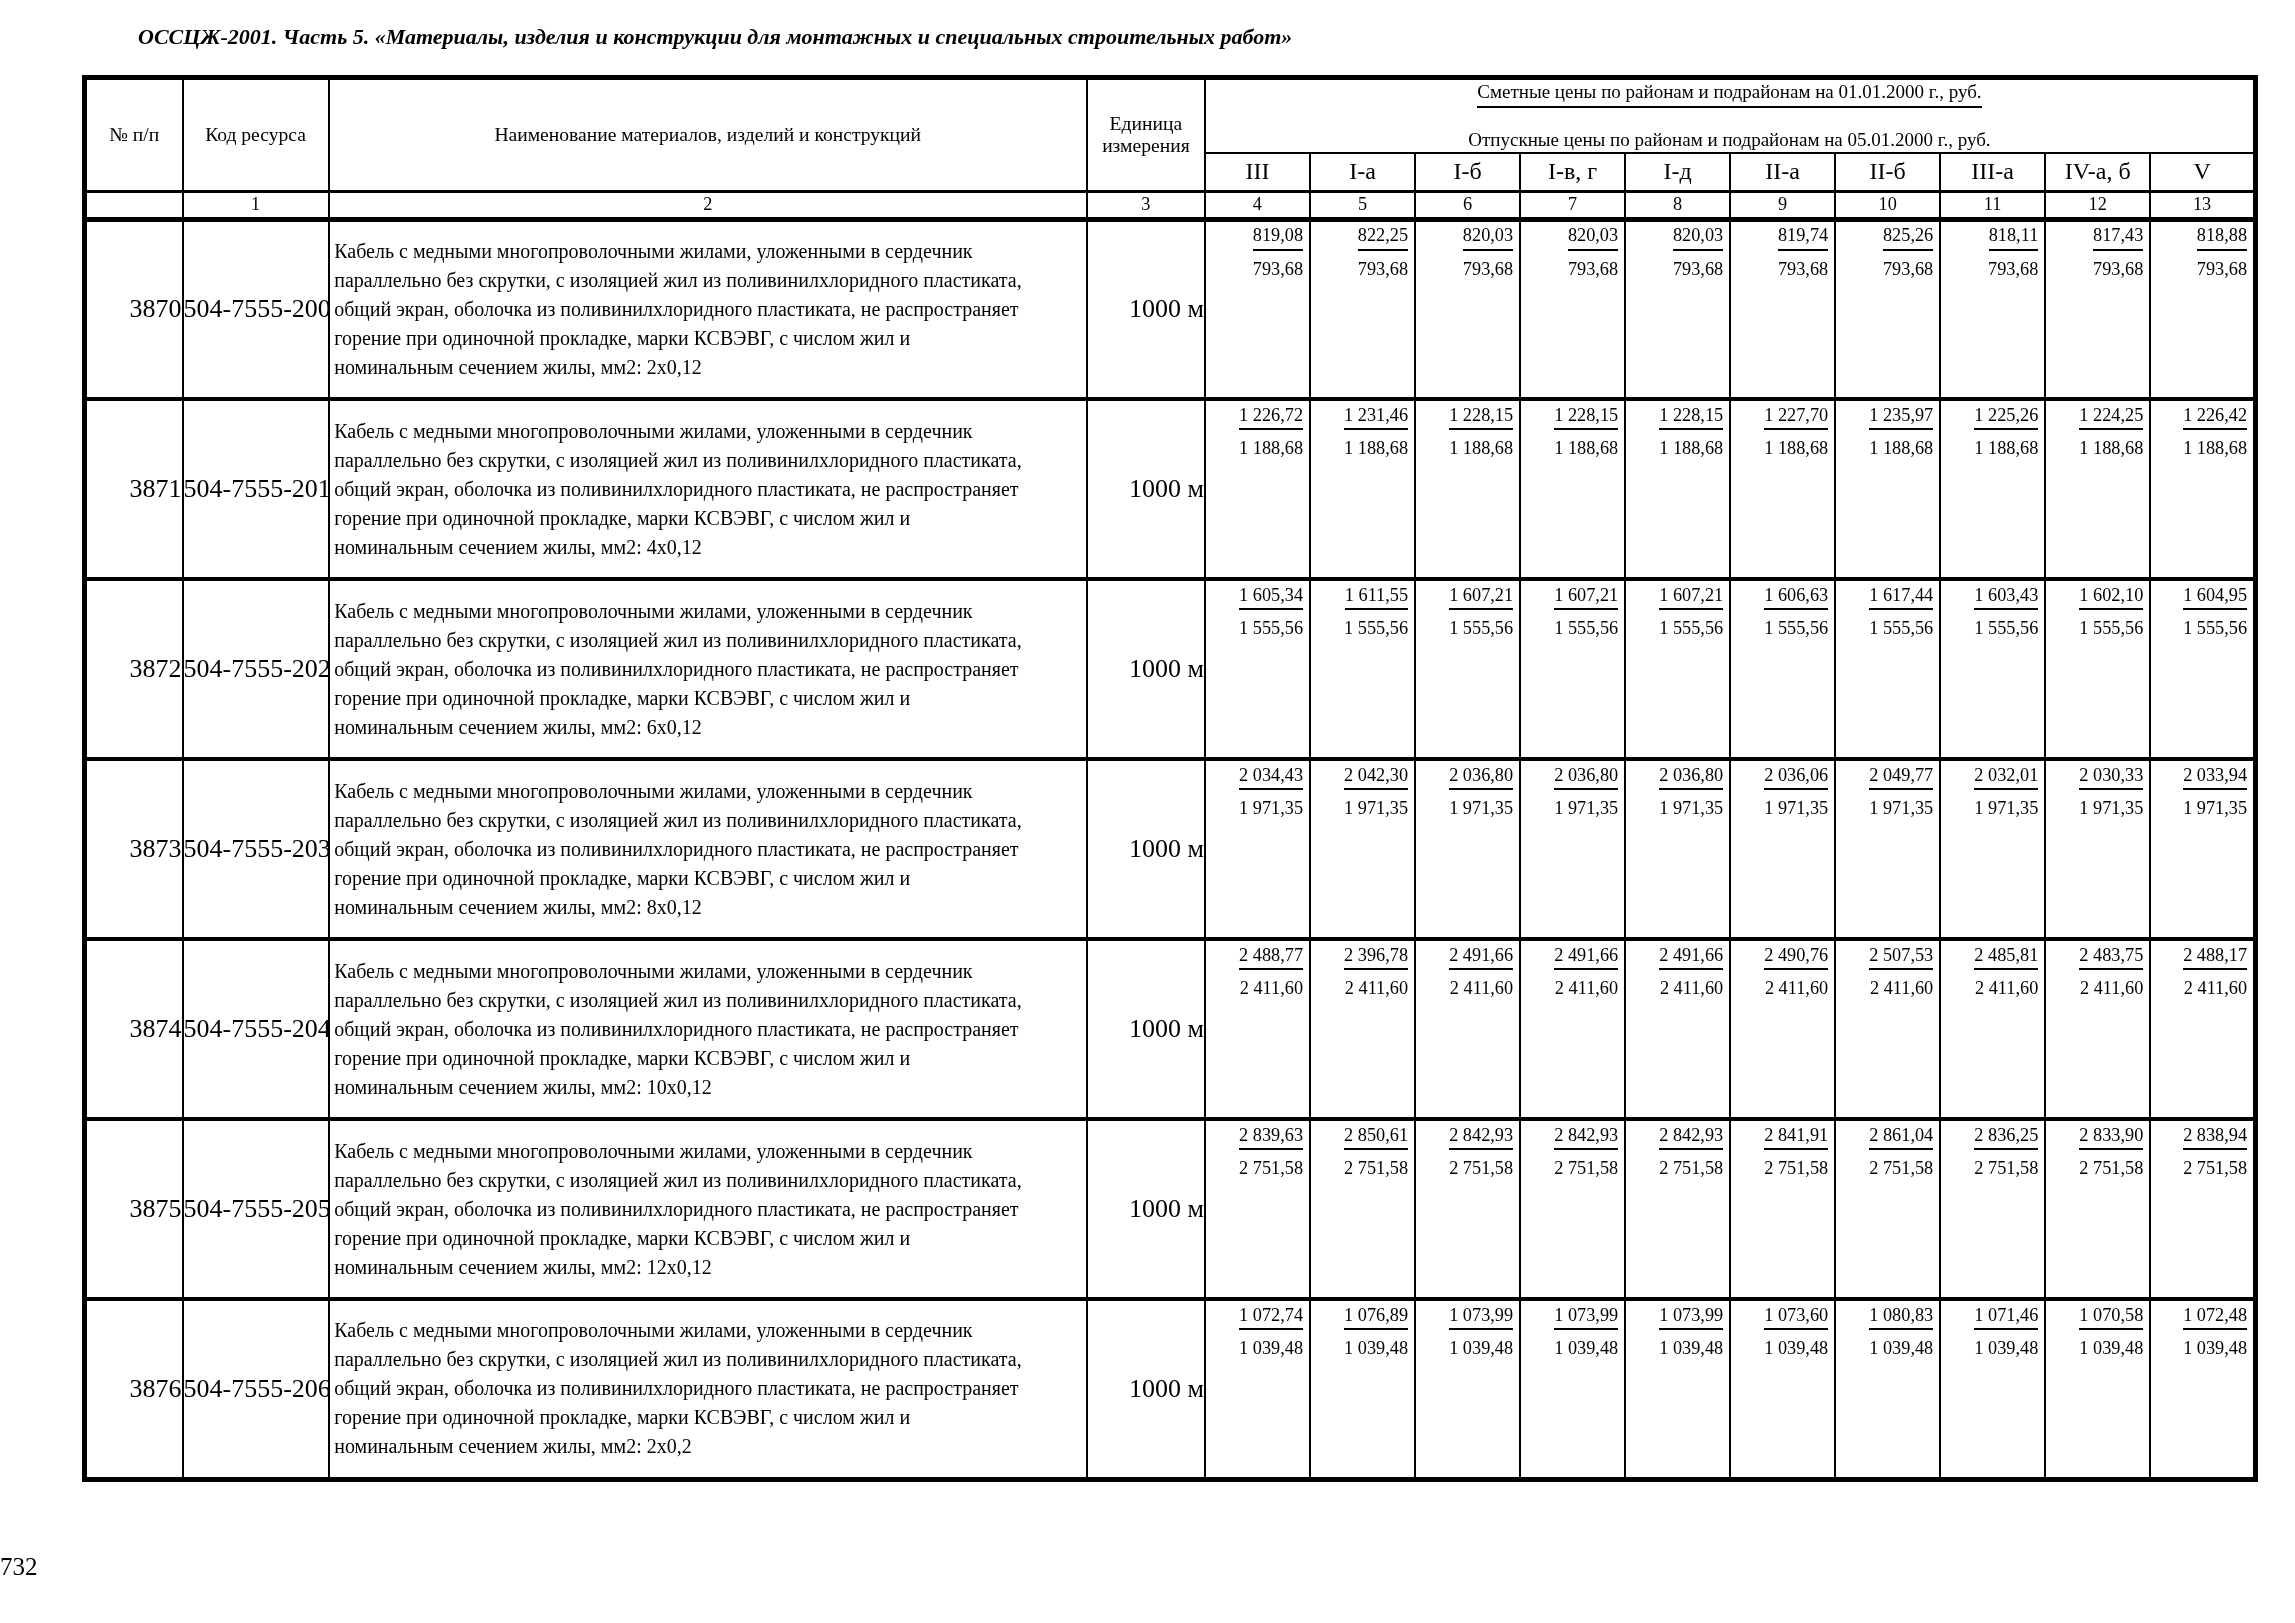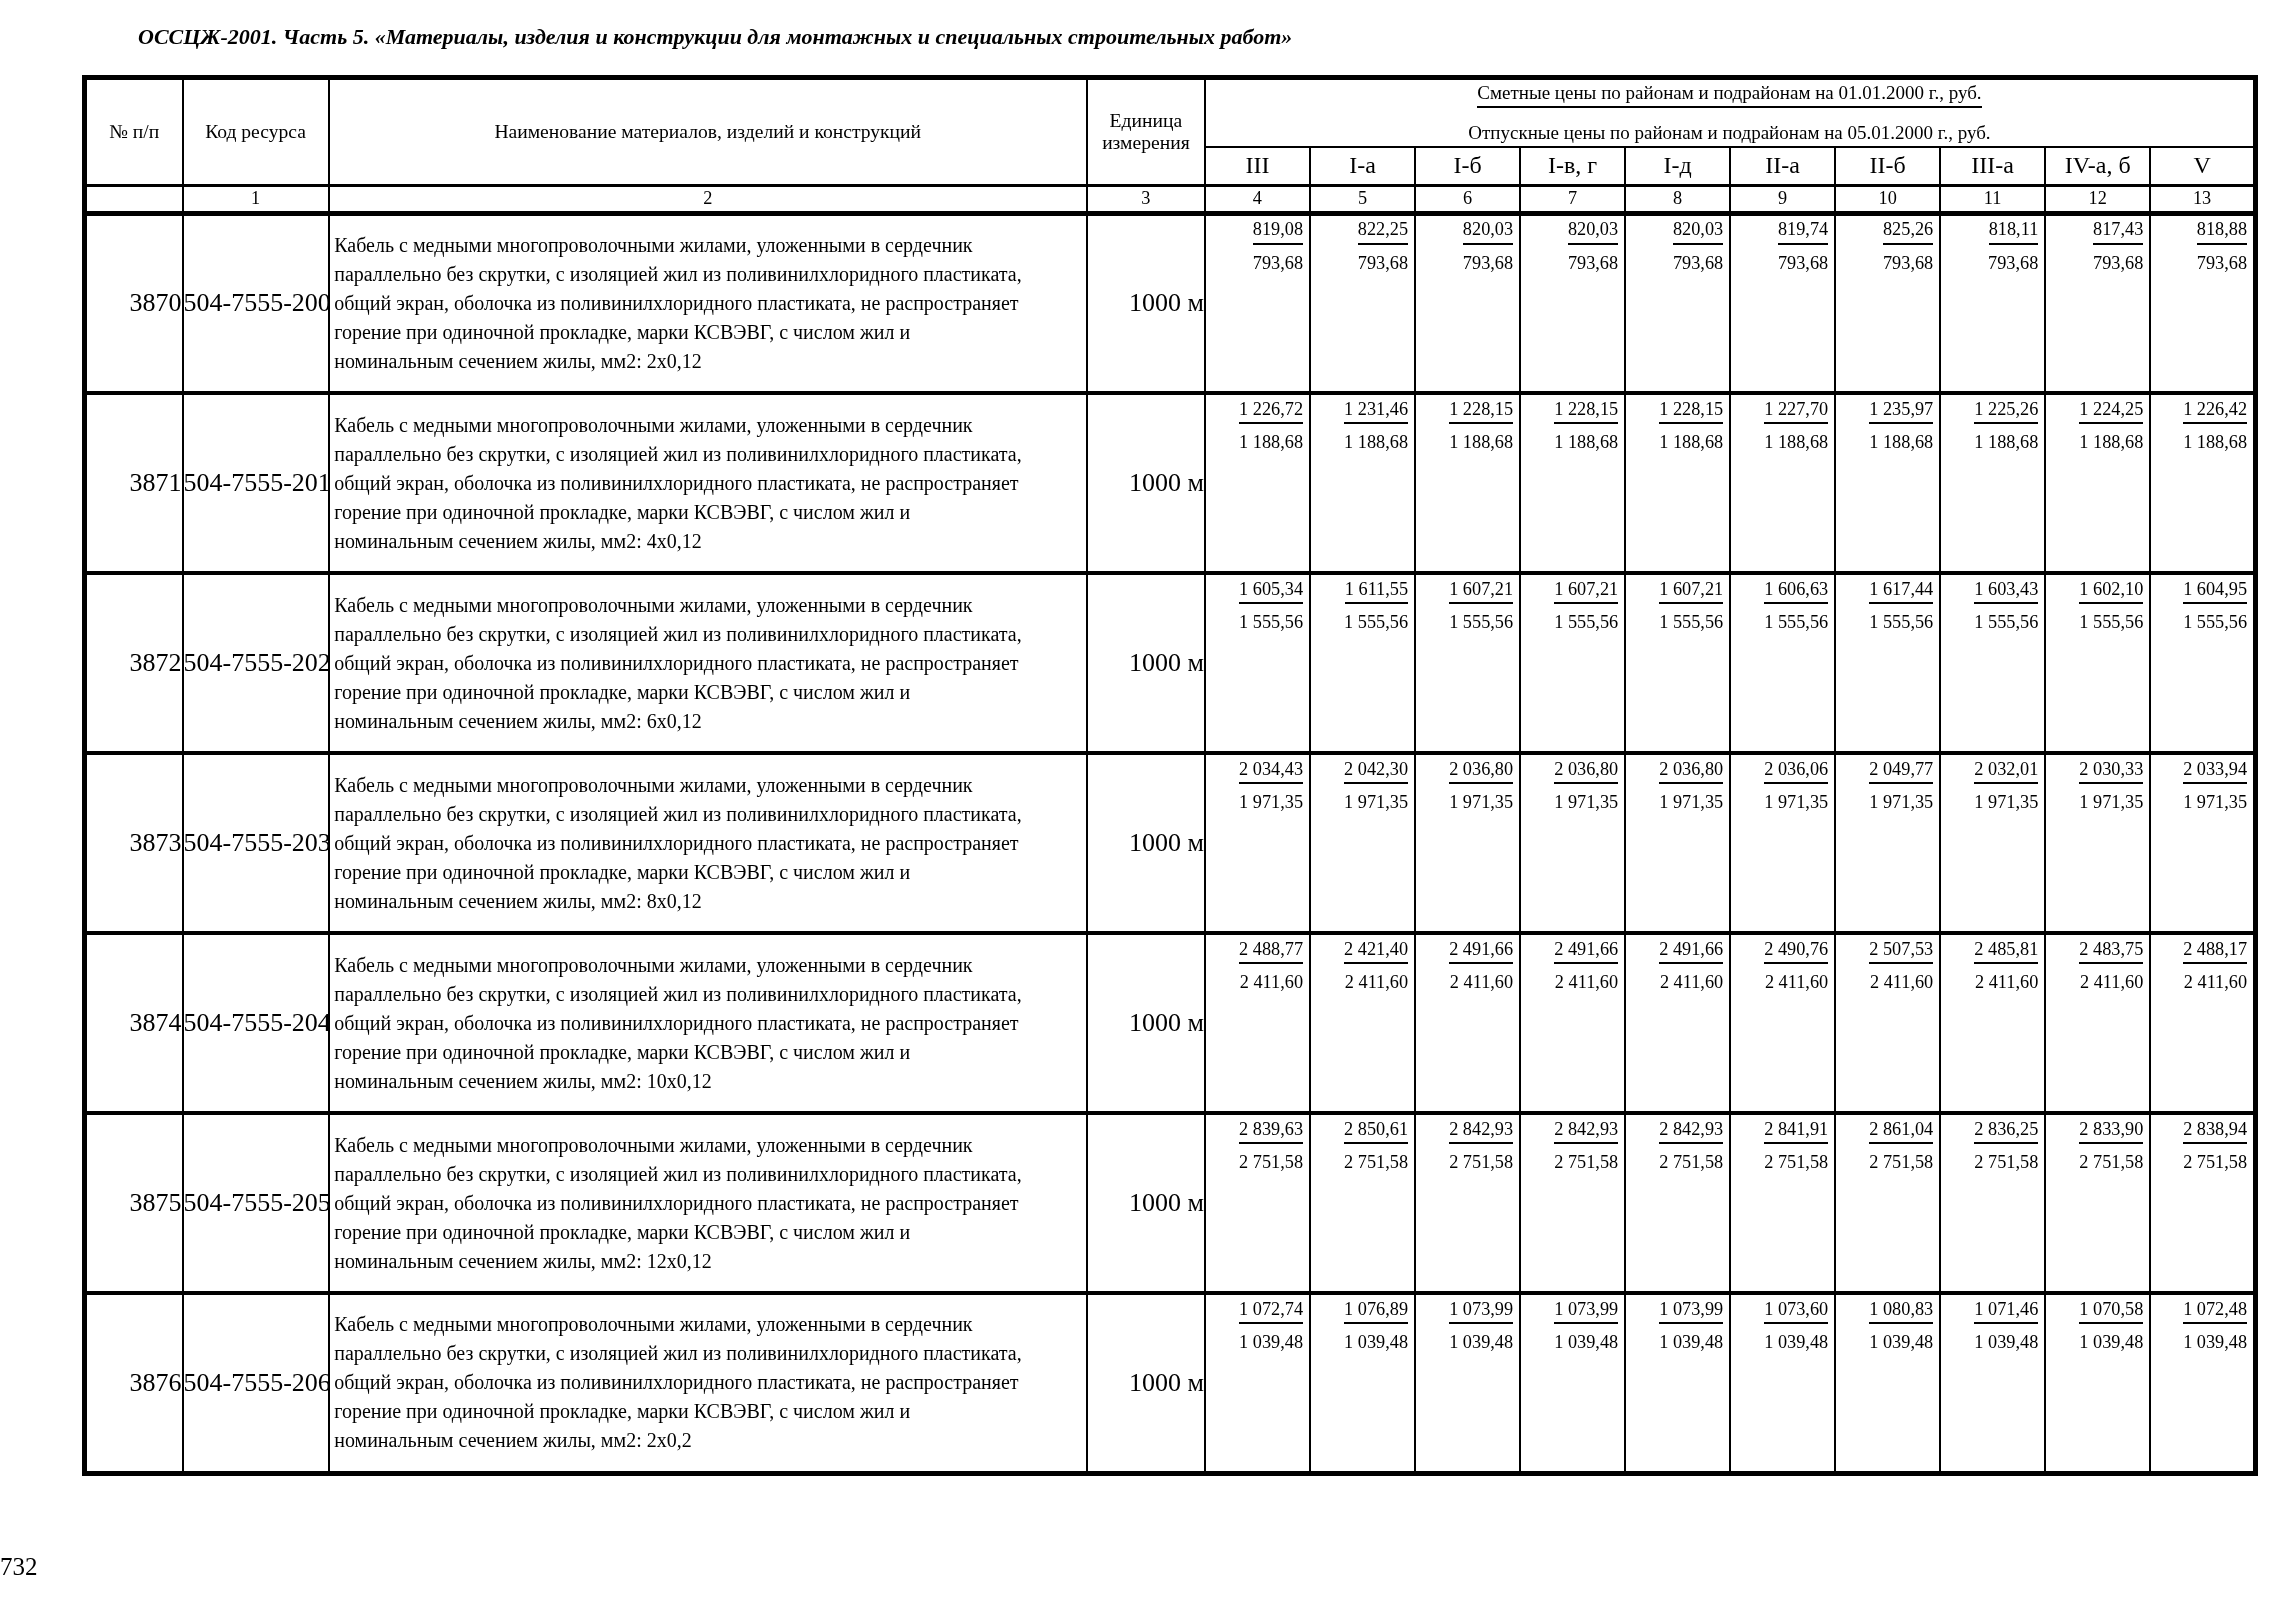--- a/index.html
+++ b/index.html
@@ -33,21 +33,21 @@
     font-weight: normal;
     overflow: hidden;
   }
   thead tr.main-header-row { height: 69px; }
   thead tr.district-row { height: 39px; }
   thead tr.numbering-row { height: 27.5px; }
   tbody tr.data-row { height: 180px; }
 
   thead th { text-align: center; vertical-align: middle; font-size: 19.6px; }
   th.price-head { vertical-align: middle; }
-  .price-head-inner { display: flex; flex-direction: column; align-items: center; gap: 13px; font-size: 19px; line-height: 1.25; }
+  .price-head-inner { display: flex; flex-direction: column; align-items: center; gap: 20px; font-size: 19px; line-height: 1.25; }
   .underlined-text { border-bottom: 2px solid #000; padding-bottom: 2px; }
   tr.district-row th { font-size: 24px; }
   tr.numbering-row th { font-size: 18.3px; border-top-width: 3.9px; border-bottom-width: 5.2px; }
 
   tbody td { border-top-width: 4.6px; }
   td.cell-num, td.cell-code, td.cell-unit {
     text-align: right; vertical-align: middle;
     font-size: 26px; white-space: nowrap;
   }
   td.cell-desc {
@@ -346,21 +346,21 @@
 параллельно без скрутки, с изоляцией жил из поливинилхлоридного пластиката,
 общий экран, оболочка из поливинилхлоридного пластиката, не распространяет
 горение при одиночной прокладке, марки КСВЭВГ, с числом жил и
 номинальным сечением жилы, мм2: 10х0,12</td>
         <td class="cell-unit">1000 м</td>
         <td class="cell-price">
           <div class="smet-value"><span>2 488,77</span></div>
           <div class="otp-value">2 411,60</div>
         </td>
         <td class="cell-price">
-          <div class="smet-value"><span>2 421,40</span></div>
+          <div class="smet-value"><span>2 396,78</span></div>
           <div class="otp-value">2 411,60</div>
         </td>
         <td class="cell-price">
           <div class="smet-value"><span>2 491,66</span></div>
           <div class="otp-value">2 411,60</div>
         </td>
         <td class="cell-price">
           <div class="smet-value"><span>2 491,66</span></div>
           <div class="otp-value">2 411,60</div>
         </td>

